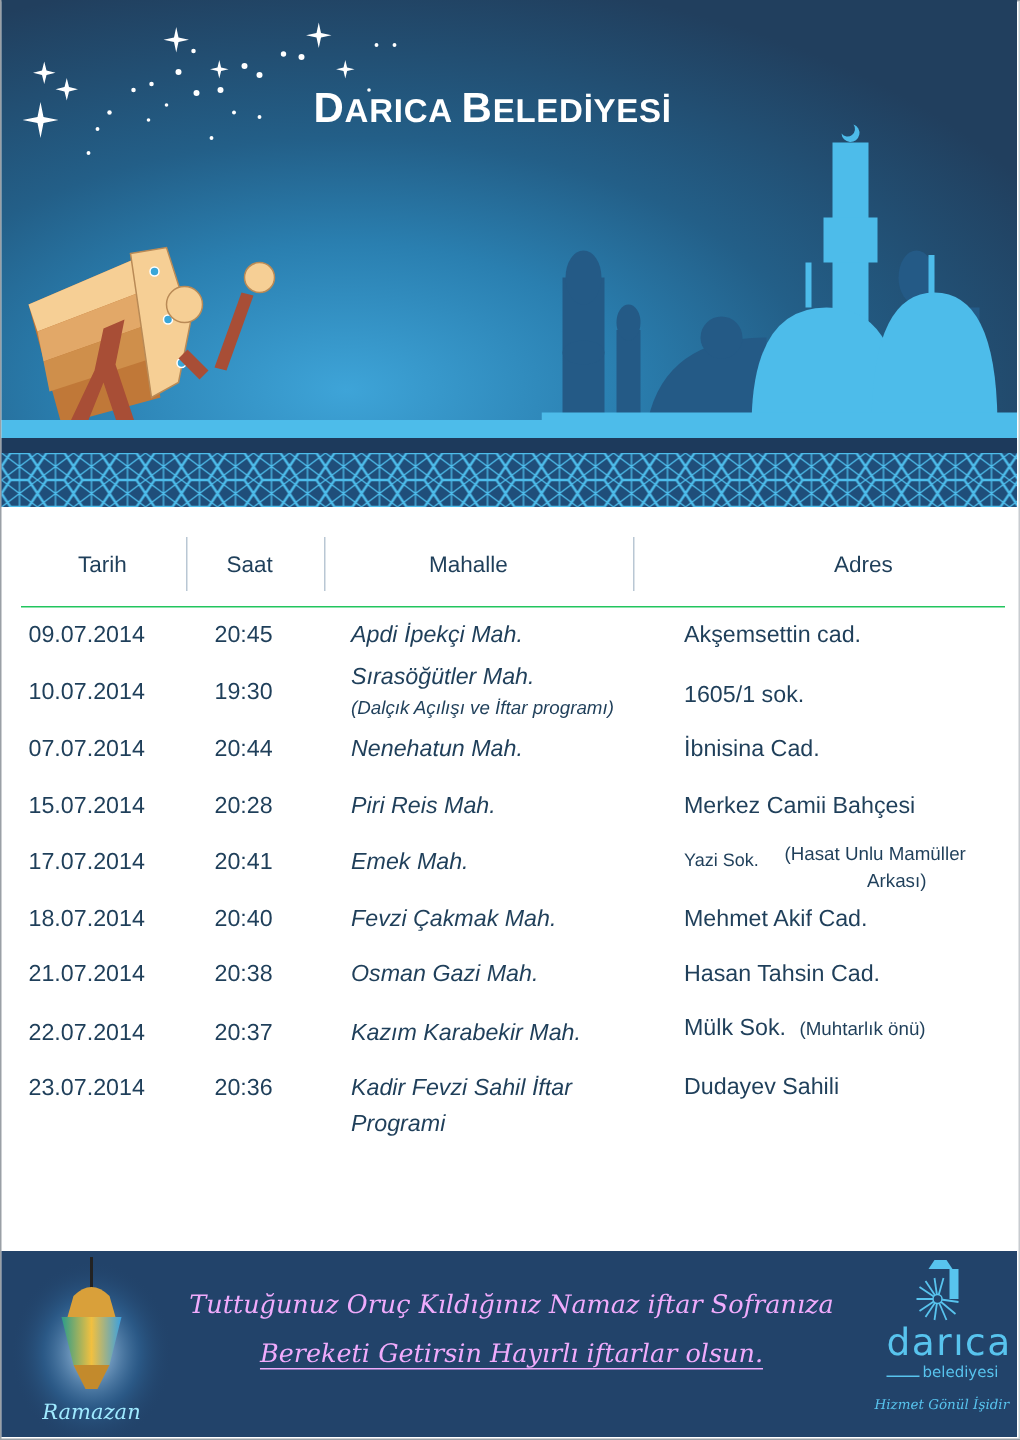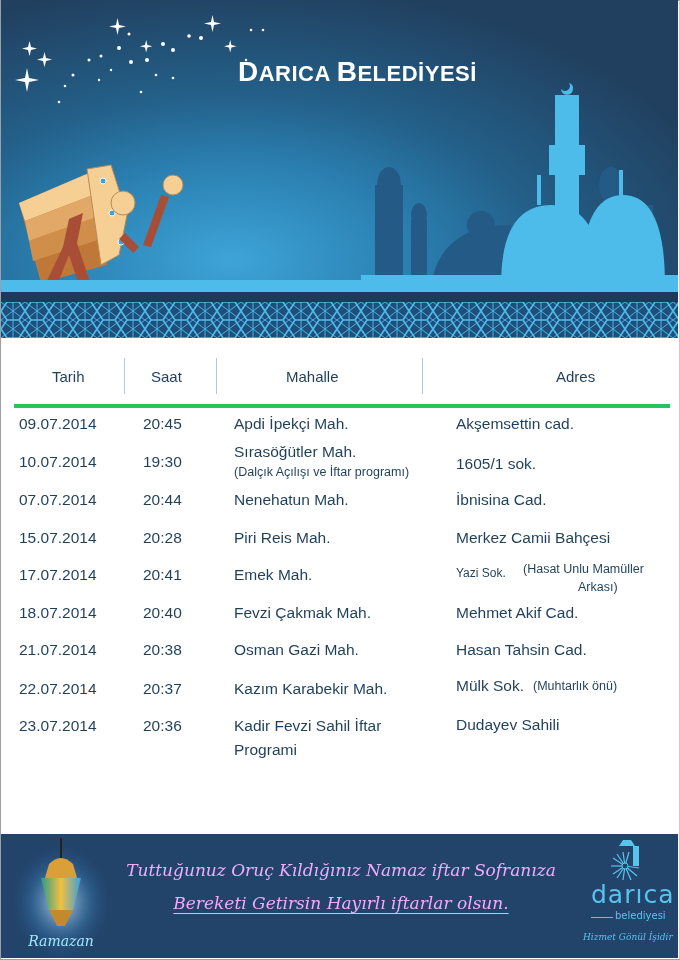--- a/index.html
+++ b/index.html
@@ -3,39 +3,39 @@
 <meta charset="utf-8">
 <style>
   html, body { margin: 0; padding: 0; }
   body { width: 680px; height: 960px; background: #ffffff; position: relative; overflow: hidden; font-family: "DejaVu Sans", sans-serif; }
   .frame { position: absolute; left: 0; top: 0; width: 678px; height: 958px; border: 1px solid #9aa0a6; border-right: 2px solid #c8ccd0; }
 
   
   .banner { position: absolute; left: 1px; top: 0; width: 677px; height: 280px;
     background: radial-gradient(ellipse 520px 280px at 230px 260px, #3ea4d8 0%, #2a7fb0 35%, #235f88 60%, #213f5e 100%); overflow: hidden; }
   .stars { position: absolute; left: 0; top: 0; width: 300px; height: 110px; }
-  .title1 { position: absolute; left: 208px; top: 56px; color: #ffffff; font-family: "Liberation Sans", sans-serif; font-weight: bold; font-size: 22px; letter-spacing: 0.5px; margin-left: 29px; }
+  .title1 { position: absolute; left: 208px; top: 56px; color: #ffffff; font-family: "Liberation Sans", sans-serif; font-weight: bold; font-size: 22px; letter-spacing: 0.5px; }
   .title1 .big { font-size: 28px; }
   .title2 { position: absolute; left: 162px; top: 104px; color: #ffffff; font-family: "Liberation Sans", sans-serif; font-weight: bold; font-size: 22px; letter-spacing: 1px; word-spacing: 6px; white-space: pre; }
   .drum { position: absolute; left: 10px; top: 155px; width: 190px; height: 130px; }
   .mosque { position: absolute; left: 360px; top: 75px; width: 318px; height: 210px; }
 
   .band-light { position: absolute; left: 1px; top: 280px; width: 677px; height: 12px; background: #4dbcea; }
   .band-dark { position: absolute; left: 1px; top: 292px; width: 677px; height: 10px; background: #1d3a5c; }
   .pattern { position: absolute; left: 1px; top: 302px; width: 677px; height: 36px; background-color: #1f4e7a; }
 
   
-  .thead { position: absolute; left: 14px; top: 356px; width: 656px; height: 48px; border-bottom: 4px solid #22c55e; }
+  .thead { position: absolute; left: 14px; top: 356px; width: 656px; height: 48px; border-bottom: 1px solid #22c55e; }
   .th { position: absolute; top: 12px; color: #1f3f5a; font-size: 15px; font-family: "Liberation Sans", sans-serif; }
   .vsep { position: absolute; top: 2px; width: 1px; height: 36px; background: #b9c7d4; }
   .row { position: absolute; left: 0; width: 680px; color: #1f3f5a; font-family: "Liberation Sans", sans-serif; }
   .c { position: absolute; font-size: 15.5px; white-space: nowrap; }
   .c-date { left: 19px; }
   .c-time { left: 143px; }
-  .c-mah { left: 234px; }
+  .c-mah { left: 234px; font-style: italic; }
   .c-adr { left: 456px; }
   .sub { font-size: 12.5px; }
 
   
   .footer { position: absolute; left: 1px; top: 834px; width: 677px; height: 124px; background: #22436a; }
   .lantern { position: absolute; left: 6px; top: 0; width: 108px; height: 124px; }
   .slogan { position: absolute; left: 120px; top: 20px; width: 440px; text-align: center; color: #f0abfc; font-family: "DejaVu Serif", serif; font-style: italic; font-size: 17px; line-height: 33px; }
   .slogan .l2 { text-decoration: underline; text-underline-offset: 4px; }
   .logo { position: absolute; left: 580px; top: 4px; width: 92px; height: 118px; }
   .logo-word { position: absolute; left: 10px; top: 42px; color: #58c4ee; font-family: "DejaVu Sans", sans-serif; font-size: 25px; letter-spacing: 1px; }

